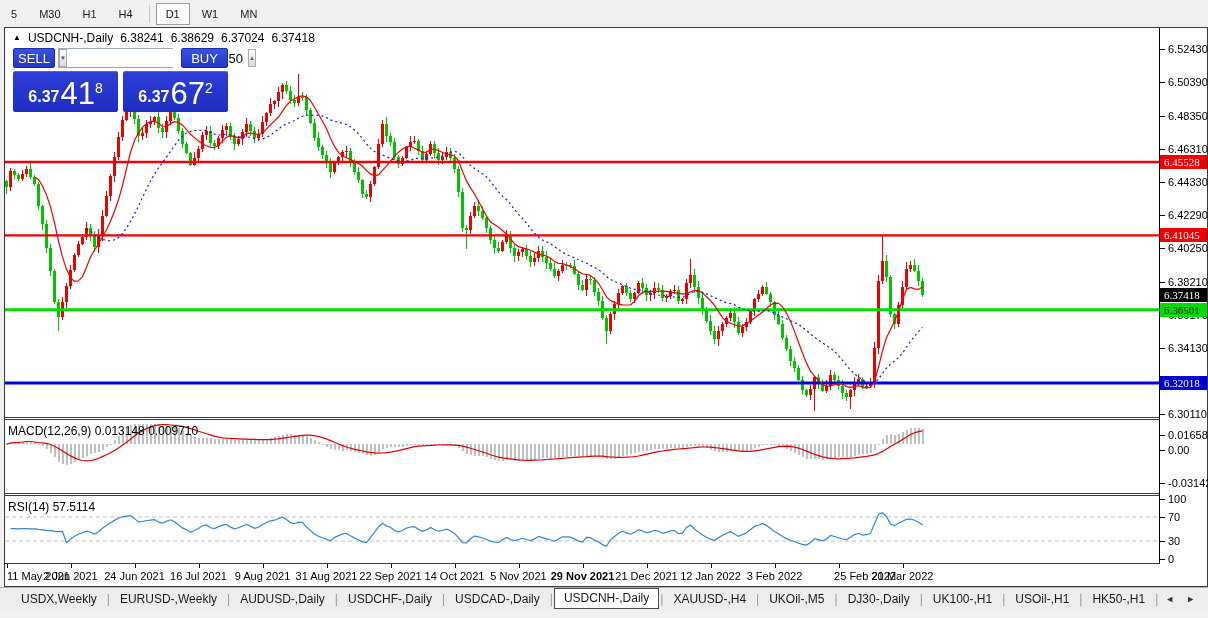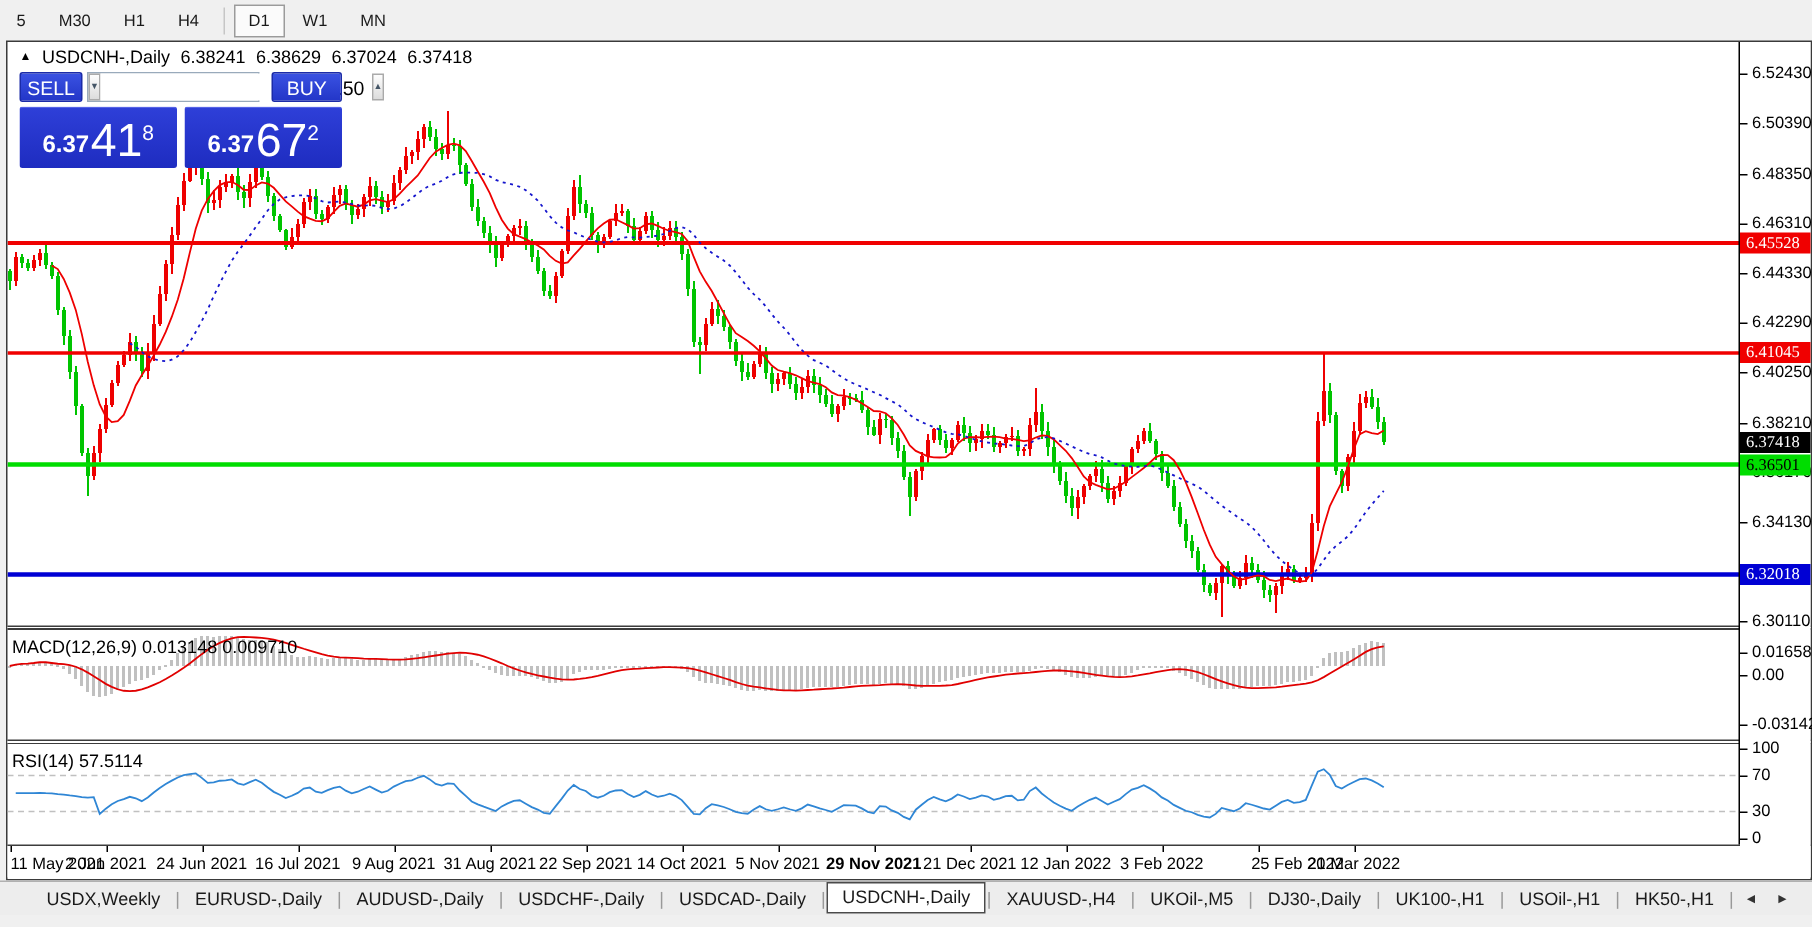--- a/index.html
+++ b/index.html
@@ -67,21 +67,21 @@
 
   
   .date-strip { position:absolute; left:0; top:536px; width:1202px; height:21px;
                 background:#fff; font-size:11px; color:#000; cursor:ew-resize; }
   .date-tick { position:absolute; top:0; width:1px; height:4px; background:#000; }
   .date-label { position:absolute; top:6px; white-space:nowrap; }
 
   
   .tab-bar { position:absolute; left:0; top:587px; width:1208px; height:23px;
              background:#ededed; border-top:1px solid #b0b0b0; display:flex;
-             align-items:center; padding-left:22px; font-size:12px; color:#1a1a1a; }
+             align-items:center; padding-left:12px; font-size:12px; color:#1a1a1a; }
   .tab { padding:3px 9px; cursor:pointer; white-space:nowrap; }
   .tab.active { background:#fff; border:1px solid #4a4a4a; padding:2px 9px 3px; position:relative; top:-1px; }
   .tab-sep { color:#999; padding:0 1px; }
   .tab-scroll { font-size:9px; color:#333; padding:0 6px; cursor:pointer; }
 </style>
 </head>
 <body>
 
 <div id="stage">
 
@@ -927,21 +927,21 @@
         <div class="date-tick" style="left: 833.5px;"></div>
         <div class="date-label" style="left: 860px; transform: translateX(-50%);">25 Feb 2022</div>
         <div class="date-tick" style="left: 897.5px;"></div>
         <div class="date-label" style="left: 897.5px; transform: translateX(-50%);">21 Mar 2022</div>
       </div>
   </div>
 
   <div class="tab-bar" id="tabBar">
       <span class="tab">USDX,Weekly</span>
       <span class="tab-sep">|</span>
-      <span class="tab">EURUSD-,Daily</span>
+      <span class="tab">EURUSD-,Weekly</span>
       <span class="tab-sep">|</span>
       <span class="tab">AUDUSD-,Daily</span>
       <span class="tab-sep">|</span>
       <span class="tab">USDCHF-,Daily</span>
       <span class="tab-sep">|</span>
       <span class="tab">USDCAD-,Daily</span>
       <span class="tab-sep">|</span>
       <span class="tab active">USDCNH-,Daily</span>
       <span class="tab-sep">|</span>
       <span class="tab">XAUUSD-,H4</span>

